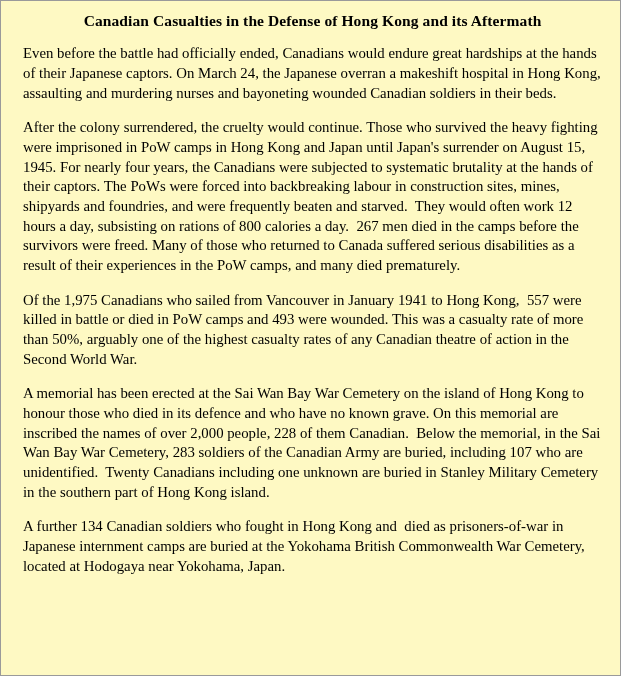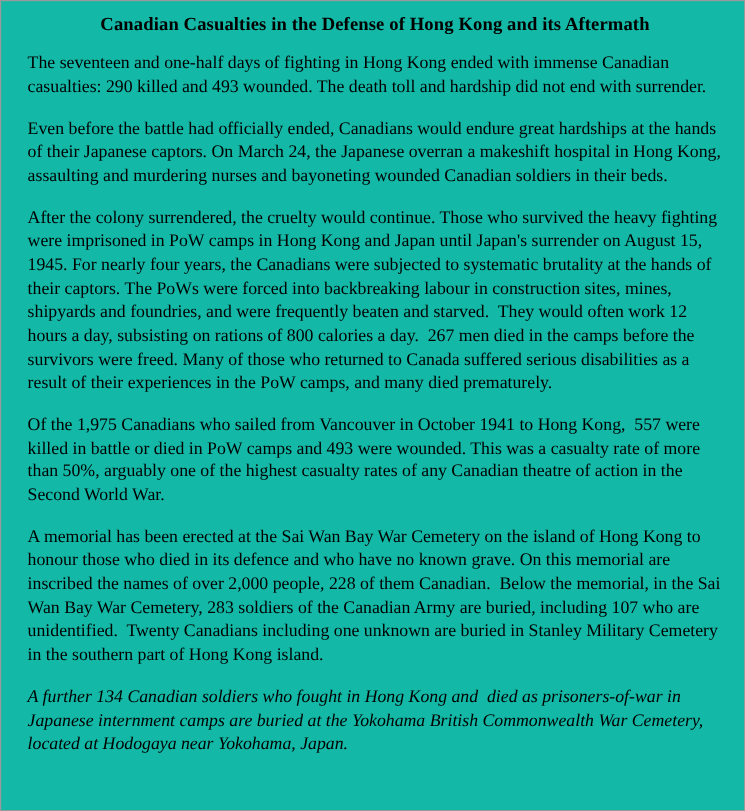--- a/index.html
+++ b/index.html
@@ -13,46 +13,44 @@
     font-family: "Liberation Serif", serif;
     color: #000000;
     overflow: hidden;
   }
   .page {
     box-sizing: border-box;
     width: 621px;
     height: 676px;
     padding: 8px 18px 0 22px;
     border: 1px solid #9a9a9a;
-    background: #14b8a6;
+    background: #fef9c3;
   }
   .doc-title {
     font-size: 15.5px;
     font-weight: bold;
     text-align: center;
     line-height: 1.25;
     margin: 2px 0 14px 0;
     letter-spacing: 0.1px;
   }
   .para {
     font-size: 14.8px;
     line-height: 1.33;
     text-align: left;
     margin: 0 0 15px 0;
     white-space: pre-wrap;
   }
   .para:last-child {
     margin-bottom: 0;
-    font-style: italic;
   }
 </style>
 </head>
 <body>
 
 <div class="page">
   <h1 class="doc-title">Canadian Casualties in the Defense of Hong Kong and its Aftermath</h1>
-  <p class="para">The seventeen and one-half days of fighting in Hong Kong ended with immense Canadian casualties: 290 killed and 493 wounded. The death toll and hardship did not end with surrender.</p>
   <p class="para">Even before the battle had officially ended, Canadians would endure great hardships at the hands of their Japanese captors. On March 24, the Japanese overran a makeshift hospital in Hong Kong, assaulting and murdering nurses and bayoneting wounded Canadian soldiers in their beds.</p>
   <p class="para">After the colony surrendered, the cruelty would continue. Those who survived the heavy fighting were imprisoned in PoW camps in Hong Kong and Japan until Japan's surrender on August 15, 1945. For nearly four years, the Canadians were subjected to systematic brutality at the hands of their captors. The PoWs were forced into backbreaking labour in construction sites, mines, shipyards and foundries, and were frequently beaten and starved.  They would often work 12 hours a day, subsisting on rations of 800 calories a day.  267 men died in the camps before the survivors were freed. Many of those who returned to Canada suffered serious disabilities as a result of their experiences in the PoW camps, and many died prematurely.</p>
-  <p class="para">Of the 1,975 Canadians who sailed from Vancouver in October 1941 to Hong Kong,  557 were killed in battle or died in PoW camps and 493 were wounded. This was a casualty rate of more than 50%, arguably one of the highest casualty rates of any Canadian theatre of action in the Second World War.</p>
+  <p class="para">Of the 1,975 Canadians who sailed from Vancouver in January 1941 to Hong Kong,  557 were killed in battle or died in PoW camps and 493 were wounded. This was a casualty rate of more than 50%, arguably one of the highest casualty rates of any Canadian theatre of action in the Second World War.</p>
   <p class="para">A memorial has been erected at the Sai Wan Bay War Cemetery on the island of Hong Kong to honour those who died in its defence and who have no known grave. On this memorial are inscribed the names of over 2,000 people, 228 of them Canadian.  Below the memorial, in the Sai Wan Bay War Cemetery, 283 soldiers of the Canadian Army are buried, including 107 who are unidentified.  Twenty Canadians including one unknown are buried in Stanley Military Cemetery in the southern part of Hong Kong island.</p>
   <p class="para">A further 134 Canadian soldiers who fought in Hong Kong and  died as prisoners-of-war in Japanese internment camps are buried at the Yokohama British Commonwealth War Cemetery, located at Hodogaya near Yokohama, Japan.</p>
 </div>
 
 </body></html>

